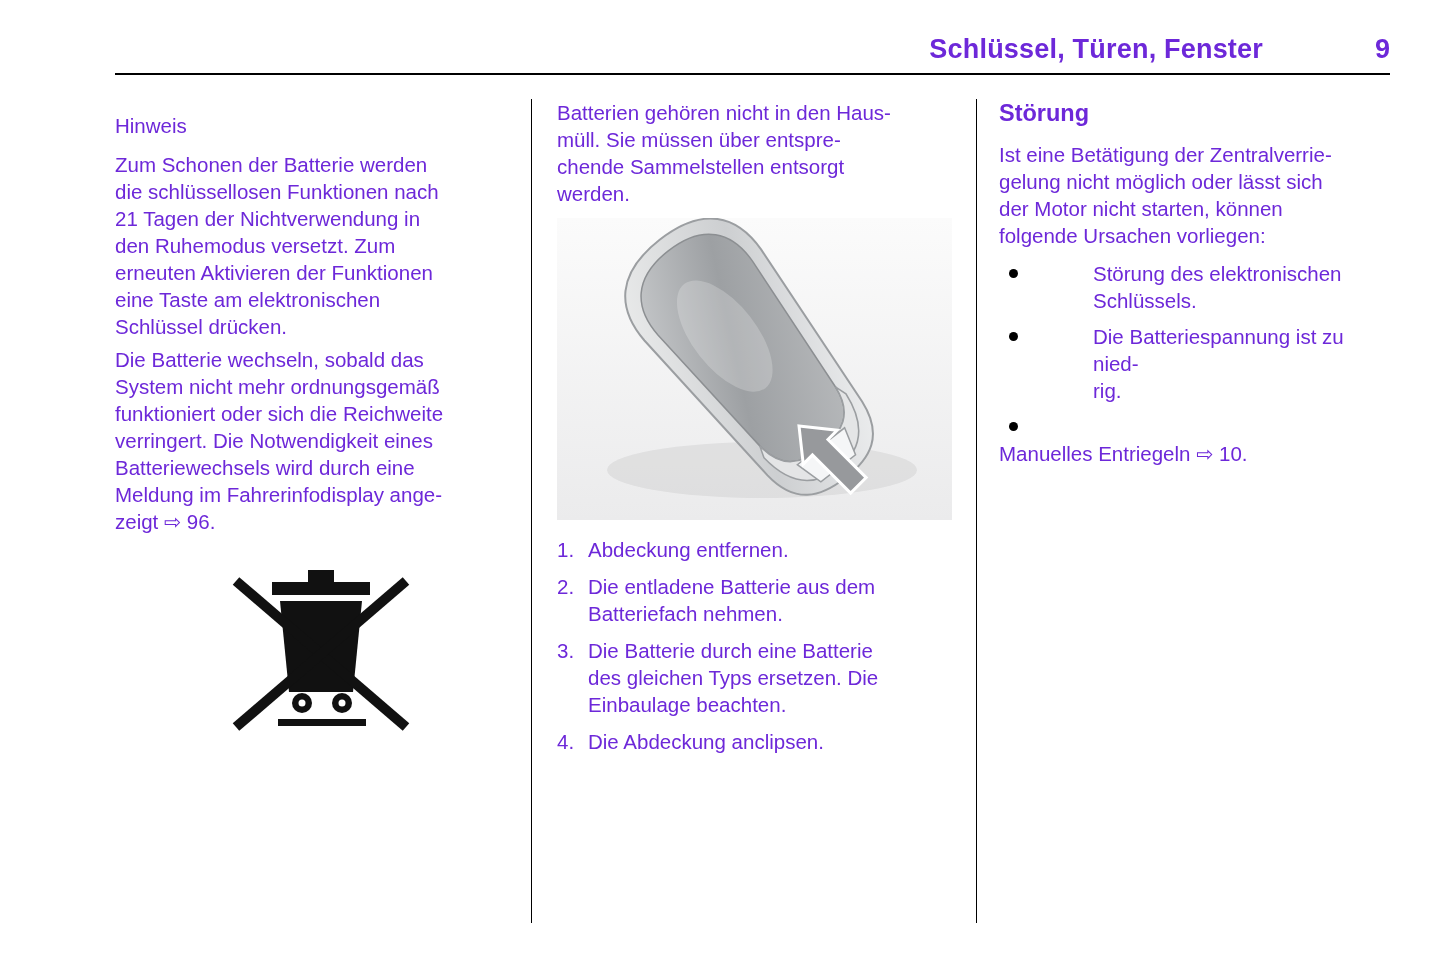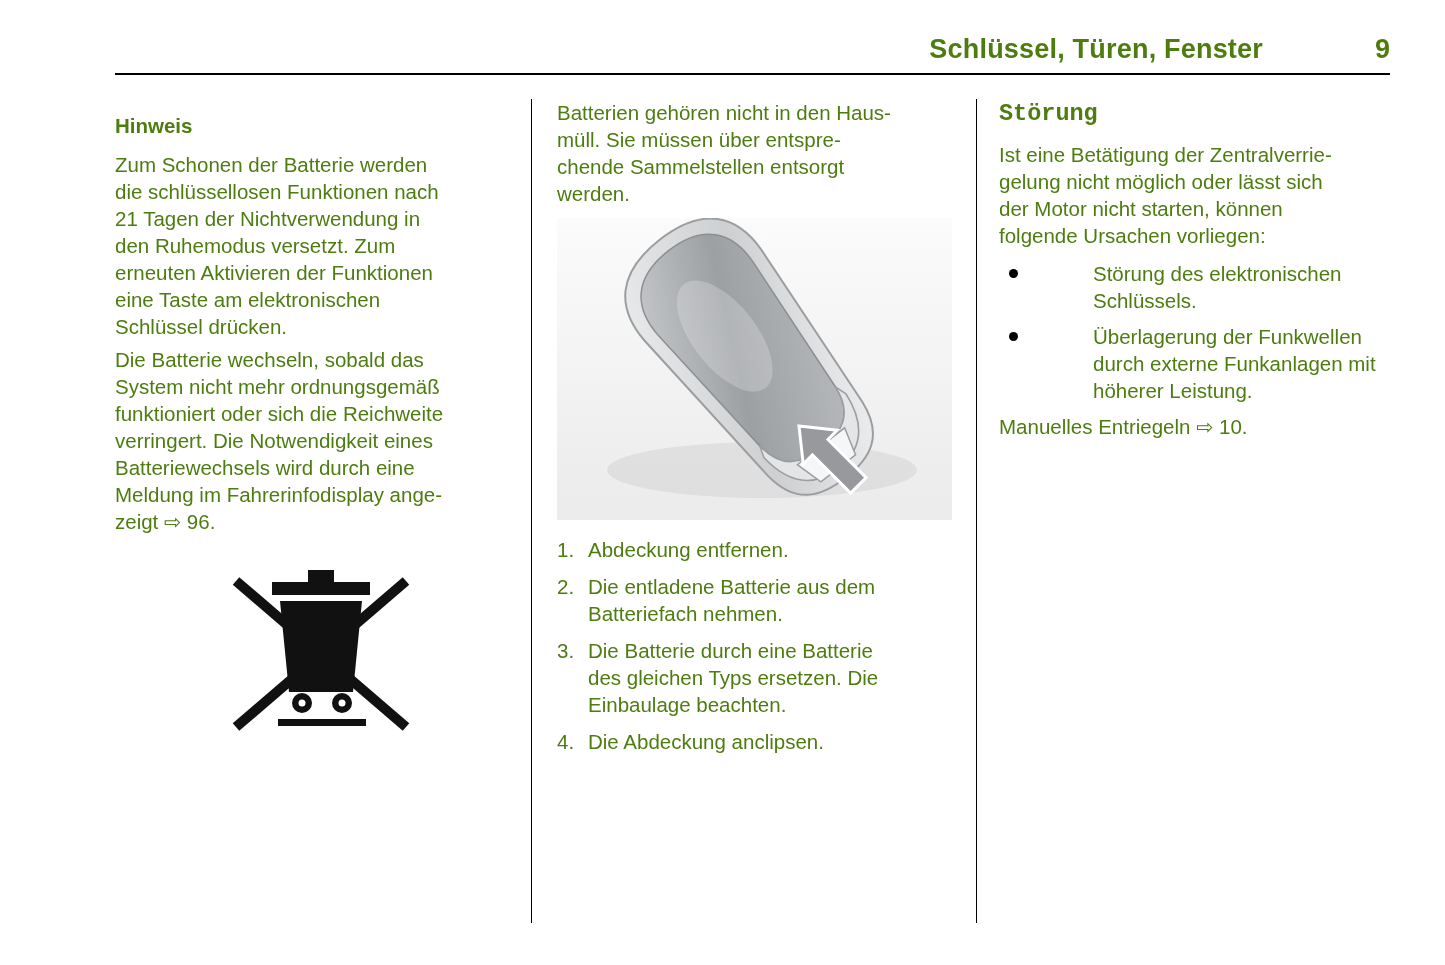--- a/index.html
+++ b/index.html
@@ -1,20 +1,20 @@
 <!DOCTYPE html>
 <html><head>
 <meta charset="utf-8">
 <style>
   html,body { margin:0; padding:0; background:#ffffff; }
   .page {
     position:relative;
     width:1445px; height:965px;
     background:#ffffff;
-    color:#4d7c0f;
+    color:#6d28d9;
     font-family:"Liberation Sans", sans-serif;
     box-sizing:border-box;
     padding:34px 55px 0 115px;
     overflow:hidden;
   }
   .header {
     display:flex;
     justify-content:flex-end;
     align-items:baseline;
     gap:112px;
@@ -26,25 +26,25 @@
 
   .columns { display:flex; margin-top:24px; }
   .divider { width:1px; background:#000; height:824px; flex:none; }
 
   .col { font-size:20.5px; line-height:27px; box-sizing:border-box; }
   .col1 { width:416px; padding-right:25px; }
   .col2 { width:444px; padding-left:25px; padding-right:24px; }
   .col3 { width:413px; padding-left:22px; }
 
   .para { margin:0 0 11px 0; white-space:pre-line; }
-  .note-label { font-weight:bold; margin:13px 0 12px 0; }
+  .note-label { font-weight:normal; margin:13px 0 12px 0; }
   .note-text { margin:8px 0 6px 0; white-space:pre-line; }
   .sub-heading {
     font-size:23.5px; font-weight:bold; line-height:29px;
-    margin:15px 0 13px 0; white-space:pre-line;font-family:Liberation Mono, monospace;
+    margin:15px 0 13px 0; white-space:pre-line;
   }
   .sub-heading.first { margin-top:0; }
 
   .figure {
     width:395px; height:302px;
     margin:6px 0 16px 0;
   }
   .figure svg { display:block; }
 
   .steps { margin:8px 0 0 0; }
@@ -187,23 +187,25 @@
 folgende Ursachen vorliegen:</p>
 
       <div class="bullets">
         <div class="bullet-item">
           <span class="bullet-dot"></span>
           <span class="bullet-text">Störung des elektronischen
 Schlüssels.</span>
         </div>
         <div class="bullet-item">
           <span class="bullet-dot"></span>
-          <span class="bullet-text">Überlagerung der Funkwellen
-durch externe Funkanlagen mit
-höherer Leistung.</span>
+          <span class="bullet-text">Die Batteriespannung ist zu nied-
+rig.</span>
+        </div>
+        <div class="bullet-item">
+          <span class="bullet-dot"></span>
         </div>
       </div>
 
       <p class="para">Manuelles Entriegeln ⇨ 10.</p>
     </div>
 
   </div>
 </div>
 
 </body></html>

